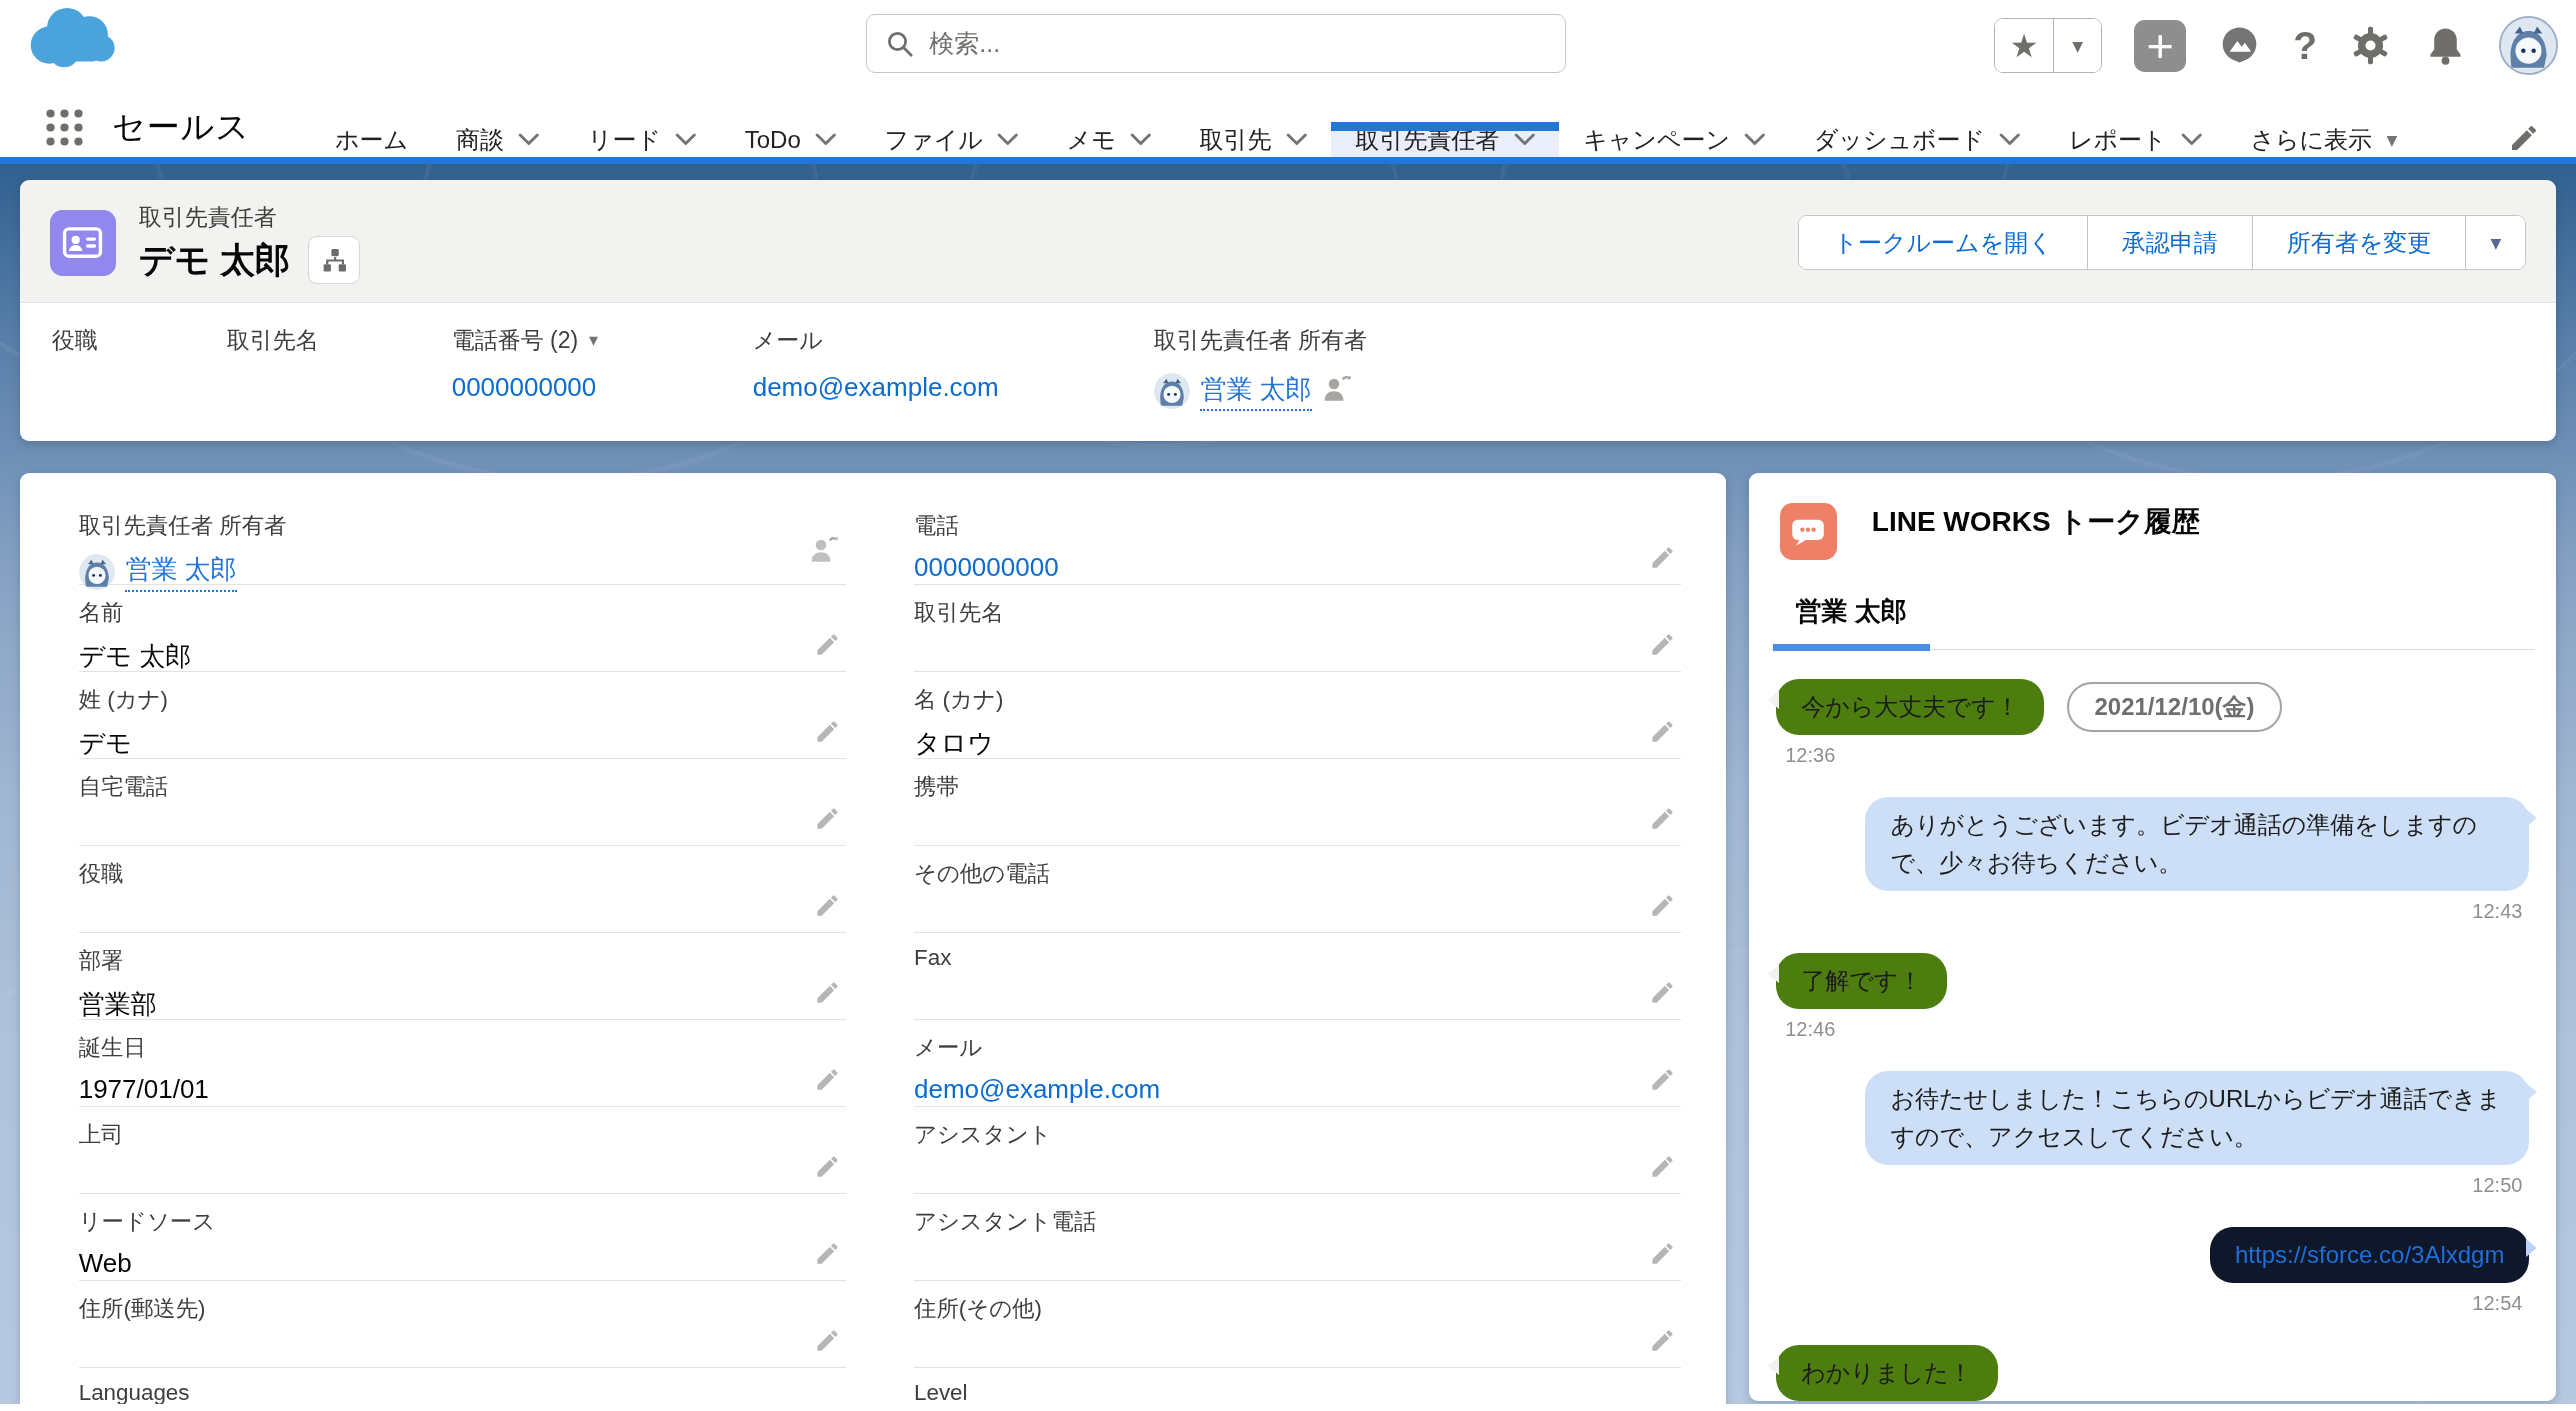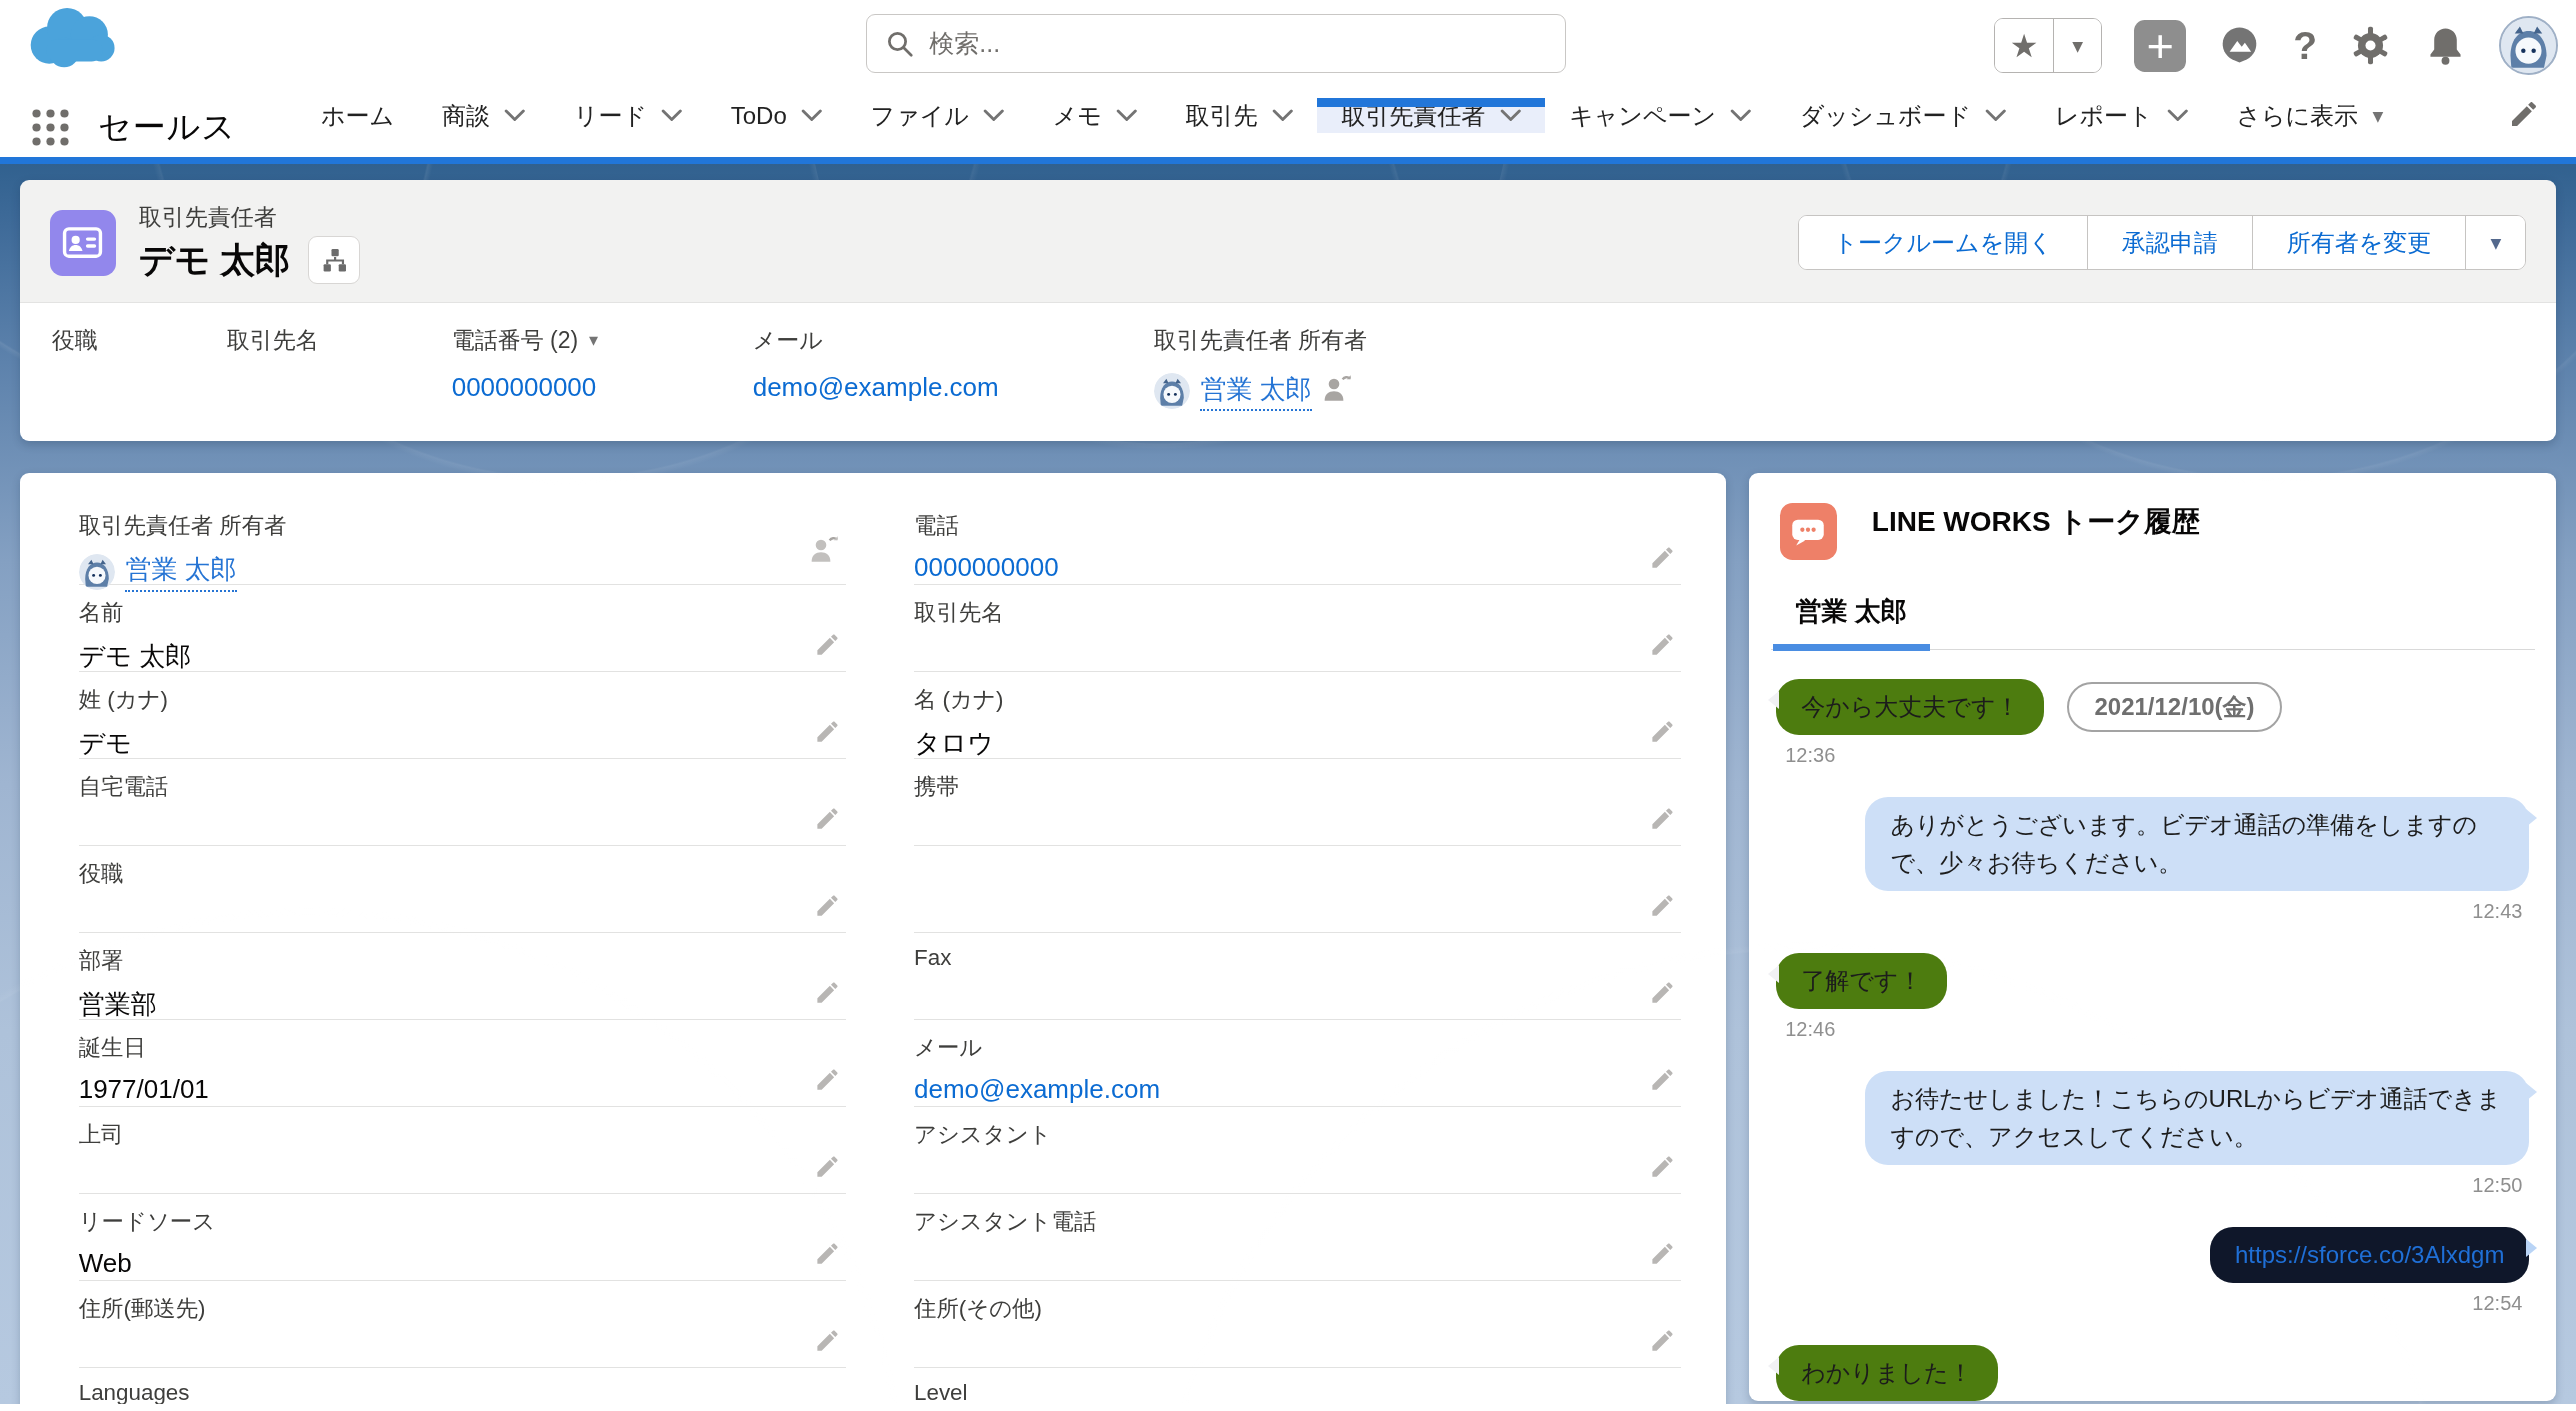--- a/index.html
+++ b/index.html
@@ -25,21 +25,21 @@
   .plus-btn { width:52px; height:52px; background:#8e8e8e; border-radius:10.7px; color:#fff;
     display:flex; align-items:center; justify-content:center; font-size:47px; line-height:1; font-weight:400; }
   .icon-btn { display:flex; align-items:center; justify-content:center; }
   .icon-btn svg { width:43px; height:43px; }
   .help-btn { font-size:39px; font-weight:700; color:#706e6b; }
   .avatar-lg { width:59px; height:59px; border-radius:50%; border:2.7px solid #9fb0c6; overflow:hidden; background:#dfe7f1; }
   .avatar-lg svg { width:100%; height:100%; }
 
   
   .nav-bar { height:66px; background:#fff; border-bottom:7.2px solid #2176d9;
-    display:flex; align-items:flex-start; padding-left:30px; }
+    display:flex; align-items:flex-end; padding-left:44px; }
   .waffle { width:41px; height:41px; align-self:center; margin-right:27px; flex:none; }
   .app-name { font-size:33px; color:#080707; align-self:center; margin-right:61px; letter-spacing:0.9px; white-space:nowrap; }
   .nav-tabs { display:flex; align-items:stretch; flex:1; min-width:0; }
   .nav-tab { display:flex; align-items:center; gap:14.3px; padding:0 24px; font-size:24px;
     color:#222; position:relative; white-space:nowrap; cursor:pointer; }
   .nav-tab.active { background:#e9eefa; }
   .nav-tab.active::before { content:""; position:absolute; top:0; left:0; right:0; height:9px; background:#2176d9; }
   .nav-tab .chev { width:21.5px; height:13.4px; }
   .more-caret { color:#747474; font-size:21.5px; }
   .nav-edit { margin-left:auto; align-self:center; margin-right:36px; }
@@ -514,20 +514,21 @@
                   </svg></span>
             </div>
             <div class="field-row">
               <div class="f-label">携帯</div>
               <div class="f-value"></div>
               <span class="f-edit"><svg viewBox="0 0 24 24">
                     <use href="#sym-pencil"></use>
                   </svg></span>
             </div>
             <div class="field-row">
+              <div class="f-label">その他の電話</div>
               <div class="f-value"></div>
               <span class="f-edit"><svg viewBox="0 0 24 24">
                     <use href="#sym-pencil"></use>
                   </svg></span>
             </div>
             <div class="field-row">
               <div class="f-label">Fax</div>
               <div class="f-value"></div>
               <span class="f-edit"><svg viewBox="0 0 24 24">
                     <use href="#sym-pencil"></use>

